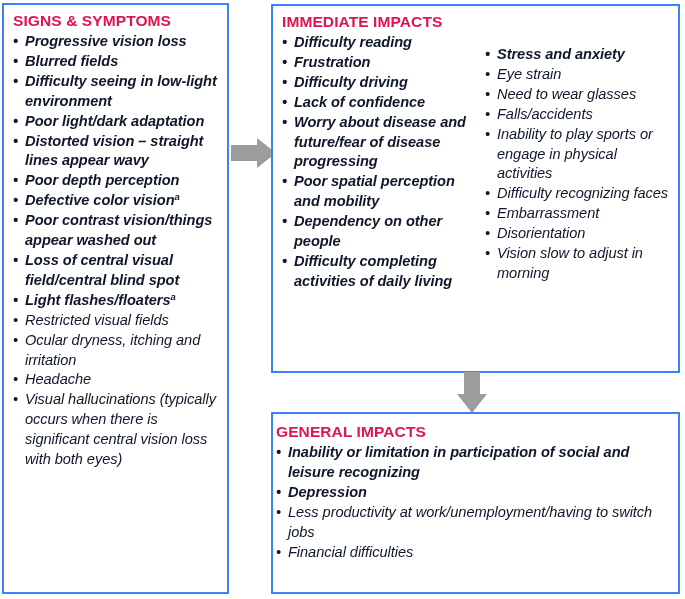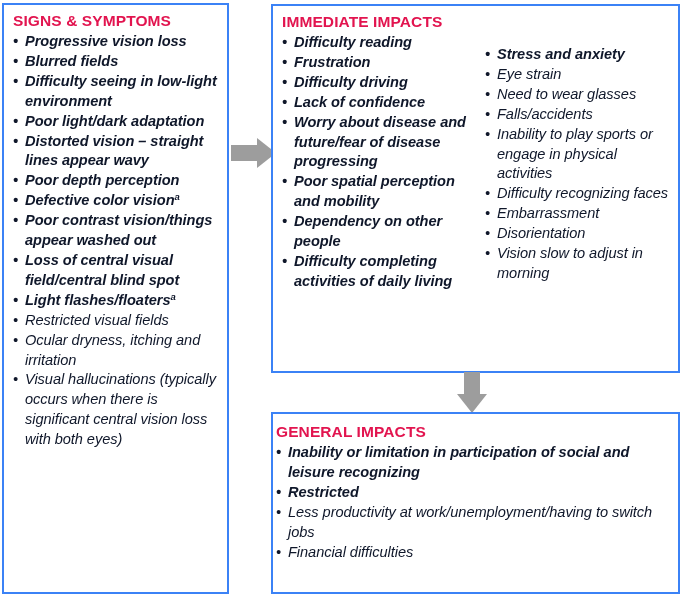--- a/index.html
+++ b/index.html
@@ -190,20 +190,21 @@
         <li class="bold">Difficulty seeing in low-light environment</li>
         <li class="bold">Poor light/dark adaptation</li>
         <li class="bold">Distorted vision – straight lines appear wavy</li>
         <li class="bold">Poor depth perception</li>
         <li class="bold">Defective color vision<sup>a</sup></li>
         <li class="bold">Poor contrast vision/things appear washed out</li>
         <li class="bold">Loss of central visual field/central blind spot</li>
         <li class="bold">Light flashes/floaters<sup>a</sup></li>
         <li class="reg">Restricted visual fields</li>
         <li class="reg">Ocular dryness, itching and irritation</li>
+        <li class="reg">Headache</li>
         <li class="reg">Visual hallucinations (typically occurs when there is significant central vision loss with both eyes)</li>
       </ul>
   </div>
 
   <div class="arrow shapewrap" id="arrow-right">
     <span class="shaft"></span>
     <span class="head"></span>
   </div>
 
   <div class="panel" id="panel-immediate">
@@ -239,19 +240,19 @@
 
   <div class="arrow shapewrap" id="arrow-down">
     <span class="shaft"></span>
     <span class="head"></span>
   </div>
 
   <div class="panel" id="panel-general">
     <div class="panel-title">GENERAL IMPACTS</div>
     <ul class="list" id="general-list">
         <li class="bold">Inability or limitation in participation of social and leisure recognizing</li>
-        <li class="bold">Restricted</li>
+        <li class="bold">Depression</li>
         <li class="reg">Less productivity at work/unemployment/having to switch jobs</li>
         <li class="reg">Financial difficulties</li>
       </ul>
   </div>
 
 </div>
 
 </body></html>

